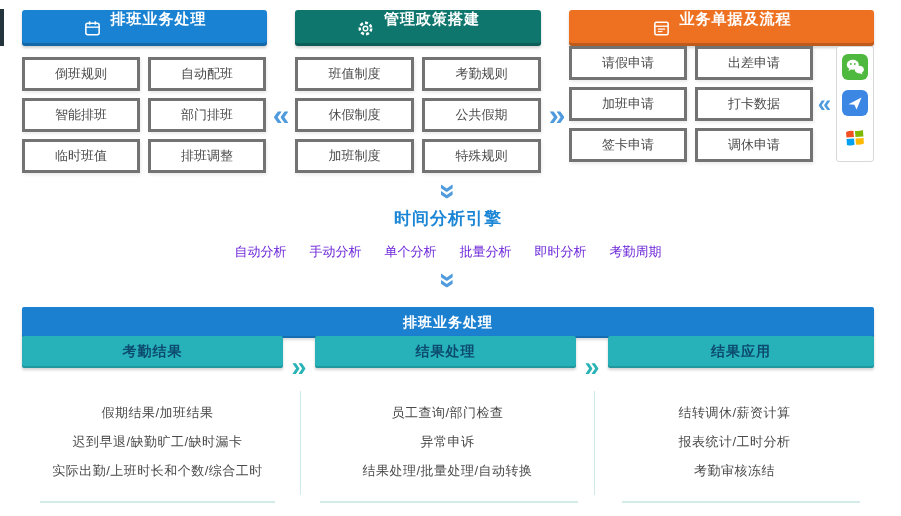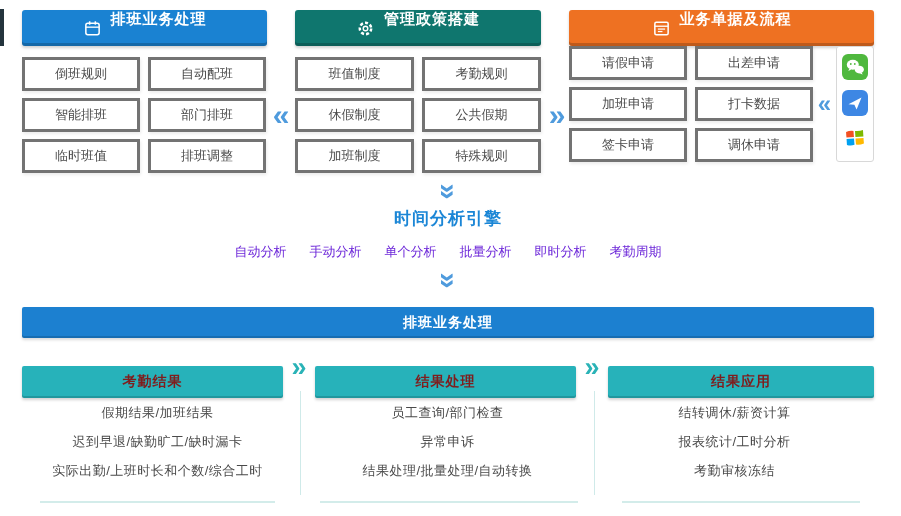--- a/index.html
+++ b/index.html
@@ -48,22 +48,22 @@
   
   .engine-title{position:absolute;left:22px;width:852px;top:207px;text-align:center;
     color:#1b86d6;font-weight:bold;font-size:17px;letter-spacing:1px;}
   .modes{position:absolute;left:22px;width:852px;top:243px;display:flex;justify-content:center;gap:23px;
     font-size:13px;color:#6d28d9;}
 
   
   .banner{position:absolute;left:22px;top:307px;width:852px;height:31px;background:#1c80d0;border-radius:2px;
     display:flex;align-items:center;justify-content:center;color:#fff;font-weight:bold;font-size:14px;
     letter-spacing:1px;box-shadow:inset 0 -2px 0 rgba(0,0,0,0.15), 0 2px 3px rgba(0,0,0,0.15);}
-  .tbar{position:absolute;top:366px;height:32px;background:#27b2ba;border-radius:2px;
-    display:flex;align-items:center;justify-content:center;color:#7f1d1d;font-weight:bold;font-size:14px;
+  .tbar{position:absolute;top:336px;height:32px;background:#27b2ba;border-radius:2px;
+    display:flex;align-items:center;justify-content:center;color:#0c4a6e;font-weight:bold;font-size:14px;
     letter-spacing:1px;box-shadow:inset 0 -2px 0 rgba(0,0,0,0.15), 0 2px 3px rgba(0,0,0,0.18);}
   #tbar-0{left:22px;width:261px;}
   #tbar-1{left:315px;width:261px;}
   #tbar-2{left:608px;width:266px;}
   .tchev{position:absolute;top:354px;width:32px;text-align:center;}
   #tchev-0{left:283px;}
   #tchev-1{left:576px;}
 
   
   .blist{position:absolute;top:398px;display:flex;flex-direction:column;align-items:center;}

